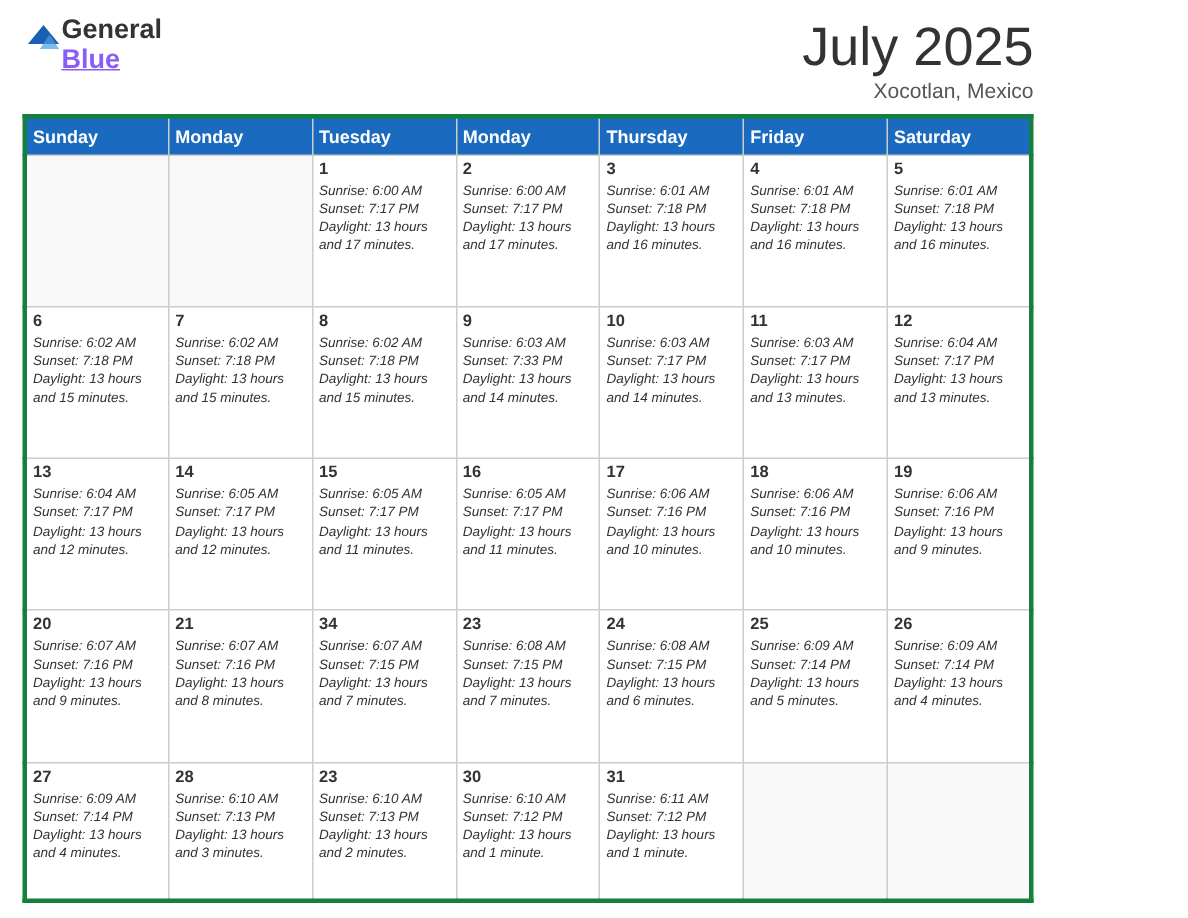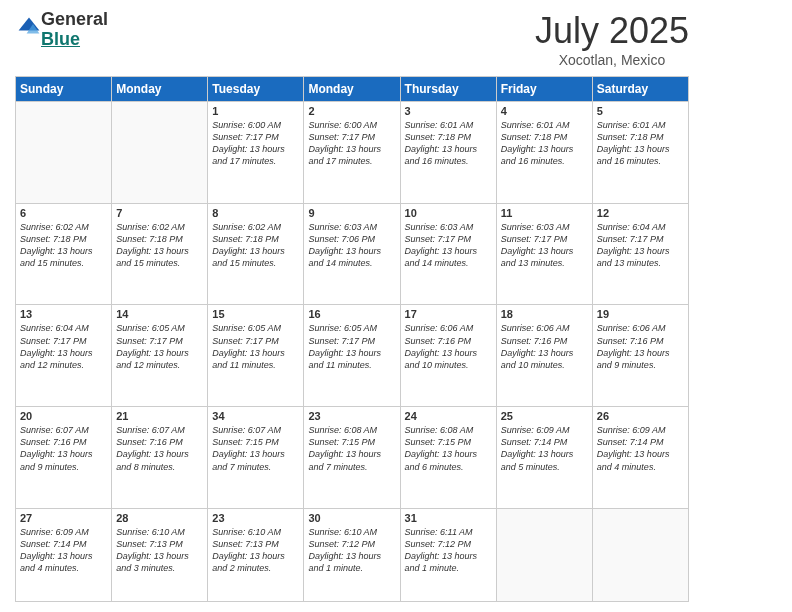--- a/index.html
+++ b/index.html
@@ -30,43 +30,43 @@
     .logo-text {
       font-size: 18px;
       font-weight: bold;
       color: #333;
       line-height: 1.1;
     }
     .logo-text .general {
       color: #333;
     }
     .logo-text .blue {
-      color: #0f766e;
+      color: #8b5cf6;
       text-decoration: underline;
     }
     .logo-icon {
       width: 24px;
       height: 24px;
       margin-left: 2px;
     }
     .title-block {
-      text-align: center;
+      text-align: right;
     }
     .month-title {
       font-size: 36px;
       color: #333;
       font-weight: normal;
     }
     .location {
       font-size: 14px;
       color: #555;
     }
     .calendar {
       flex: 1;
-      border: 1px solid #15803d;
+      border: 3px solid #15803d;
       border-collapse: collapse;
       width: 100%;
       table-layout: fixed;
     }
     .calendar th {
       background-color: #1a6bbf;
       color: #fff;
       font-size: 12px;
       font-weight: bold;
       padding: 5px 4px;
@@ -185,21 +185,21 @@
           </td>
           <td>
             <span class="day-num">8</span>
             <div class="cell-text">Sunrise: 6:02 AM
 Sunset: 7:18 PM
 Daylight: 13 hours and 15 minutes.</div>
           </td>
           <td>
             <span class="day-num">9</span>
             <div class="cell-text">Sunrise: 6:03 AM
-Sunset: 7:06 PM
+Sunset: 7:33 PM
 Daylight: 13 hours and 14 minutes.</div>
           </td>
           <td>
             <span class="day-num">10</span>
             <div class="cell-text">Sunrise: 6:03 AM
 Sunset: 7:17 PM
 Daylight: 13 hours and 14 minutes.</div>
           </td>
           <td>
             <span class="day-num">11</span>

